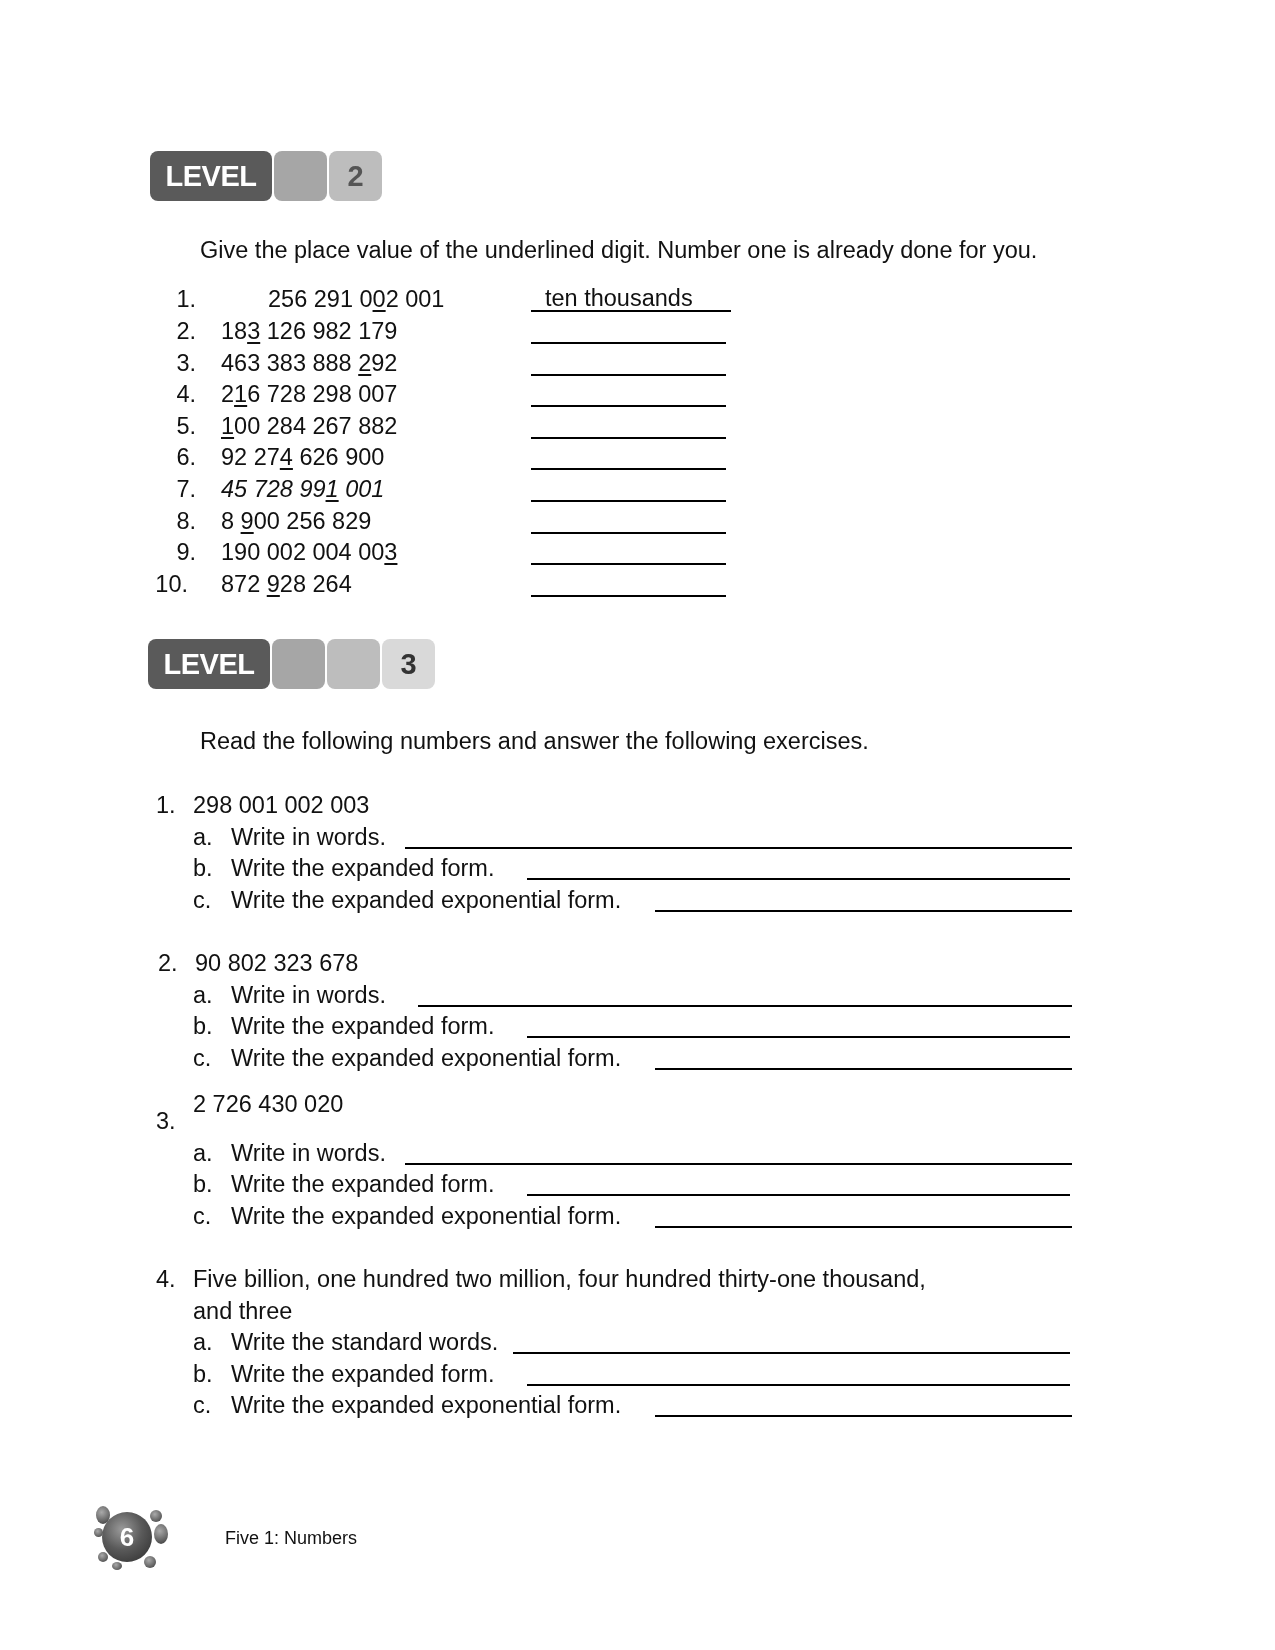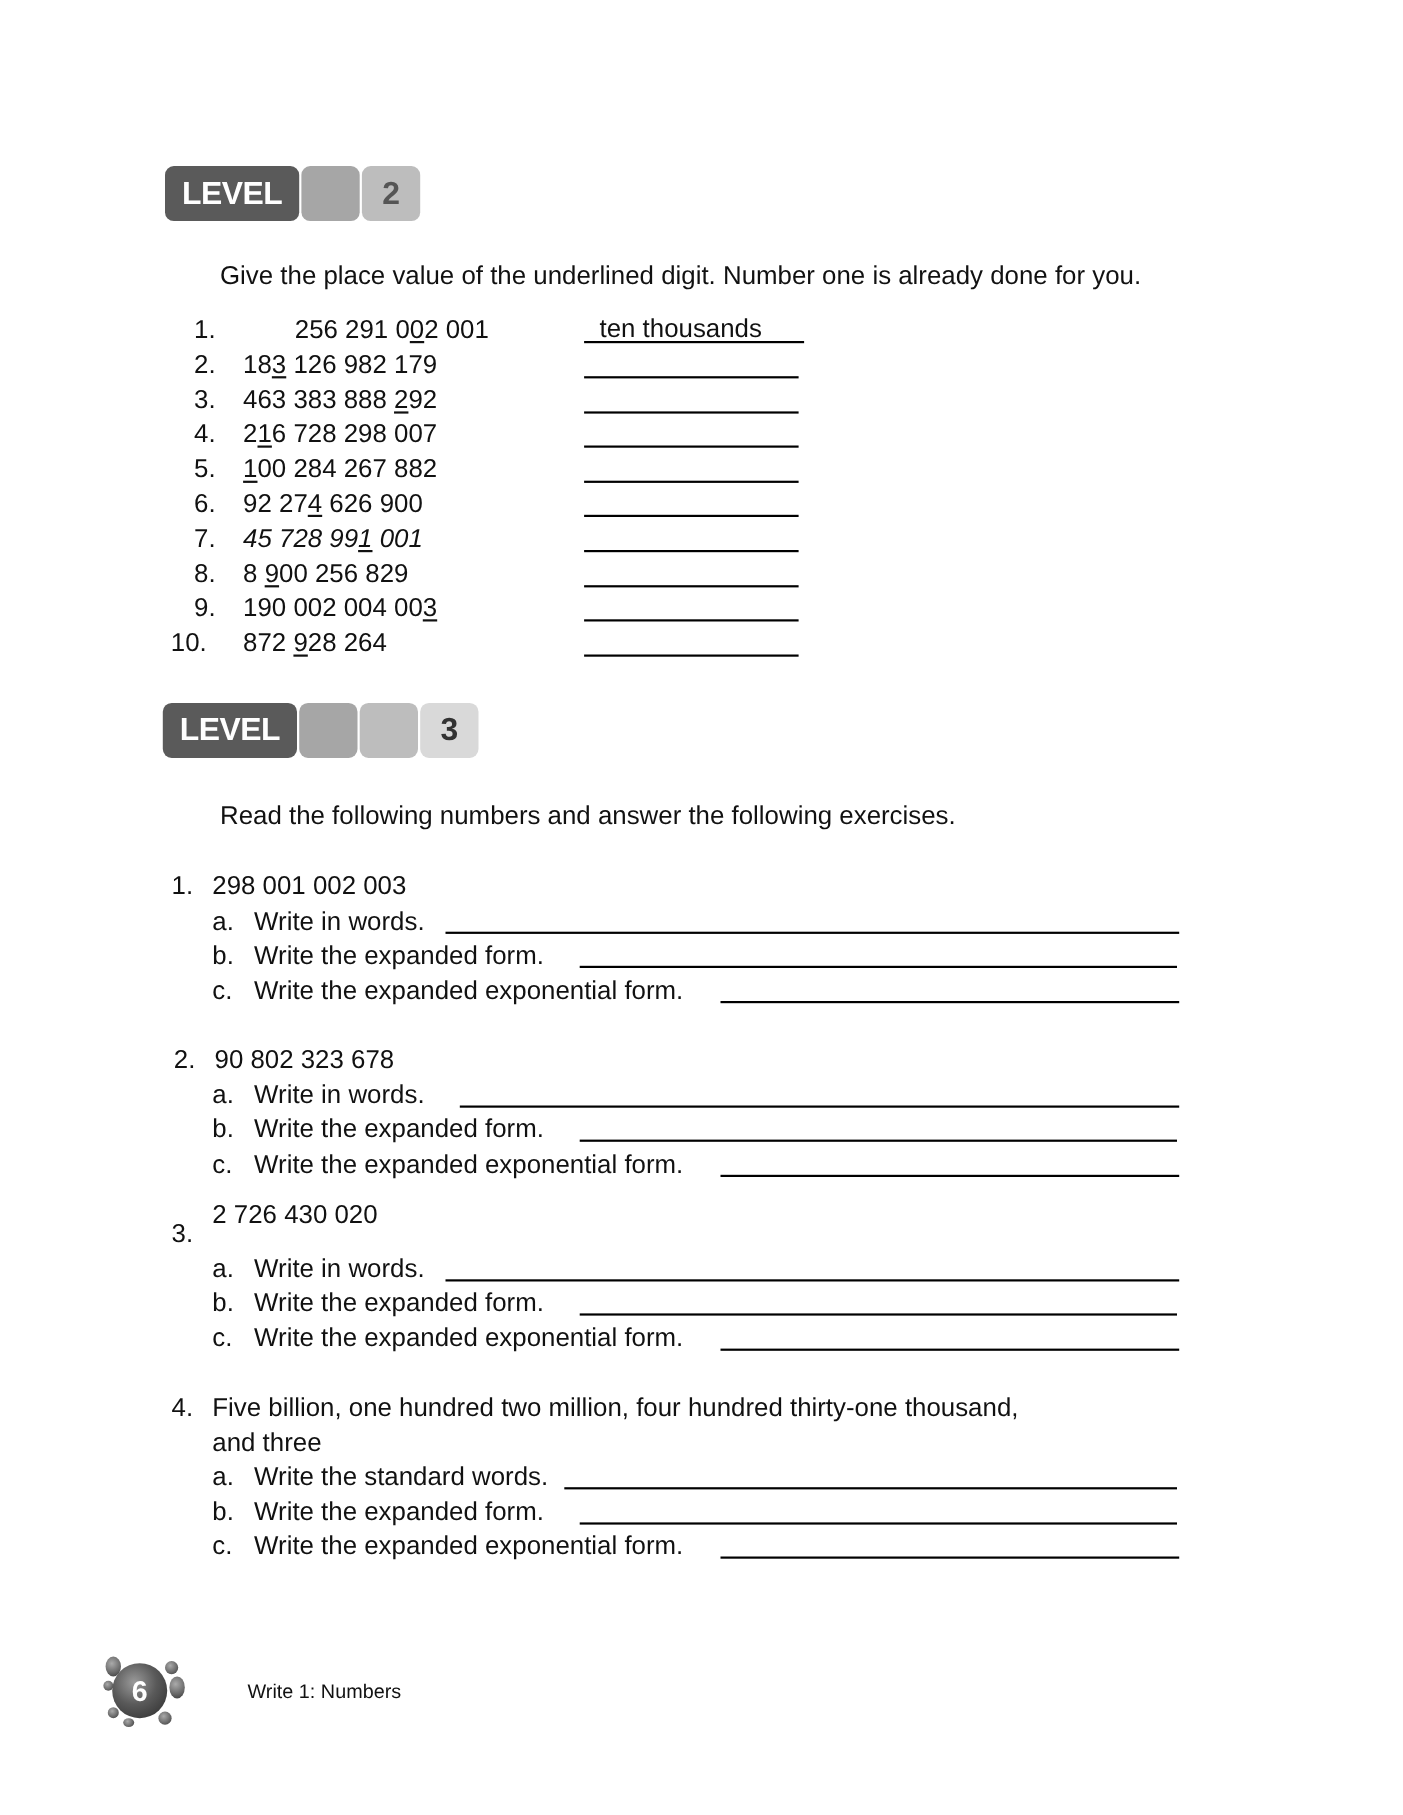--- a/index.html
+++ b/index.html
@@ -151,14 +151,14 @@
 
 <div>
   <div class="bubble" style="left:96px; top:1506px; width:14px; height:18px;"></div>
   <div class="bubble" style="left:94px; top:1528px; width:9px; height:9px;"></div>
   <div class="bubble" style="left:98px; top:1552px; width:10px; height:10px;"></div>
   <div class="bubble" style="left:150px; top:1510px; width:12px; height:12px;"></div>
   <div class="bubble" style="left:154px; top:1524px; width:14px; height:20px;"></div>
   <div class="bubble" style="left:144px; top:1556px; width:12px; height:12px;"></div>
   <div class="bubble" style="left:112px; top:1562px; width:10px; height:8px;"></div>
   <div class="footer-circle">6</div>
-  <div class="abs" style="left:181px; top:1527px; font-size:18px; line-height:22px;">Write 1: Numbers</div>
+  <div class="abs" style="left:181px; top:1527px; font-size:18px; line-height:22px;">Five 1: Numbers</div>
 </div>
 
 </body></html>

